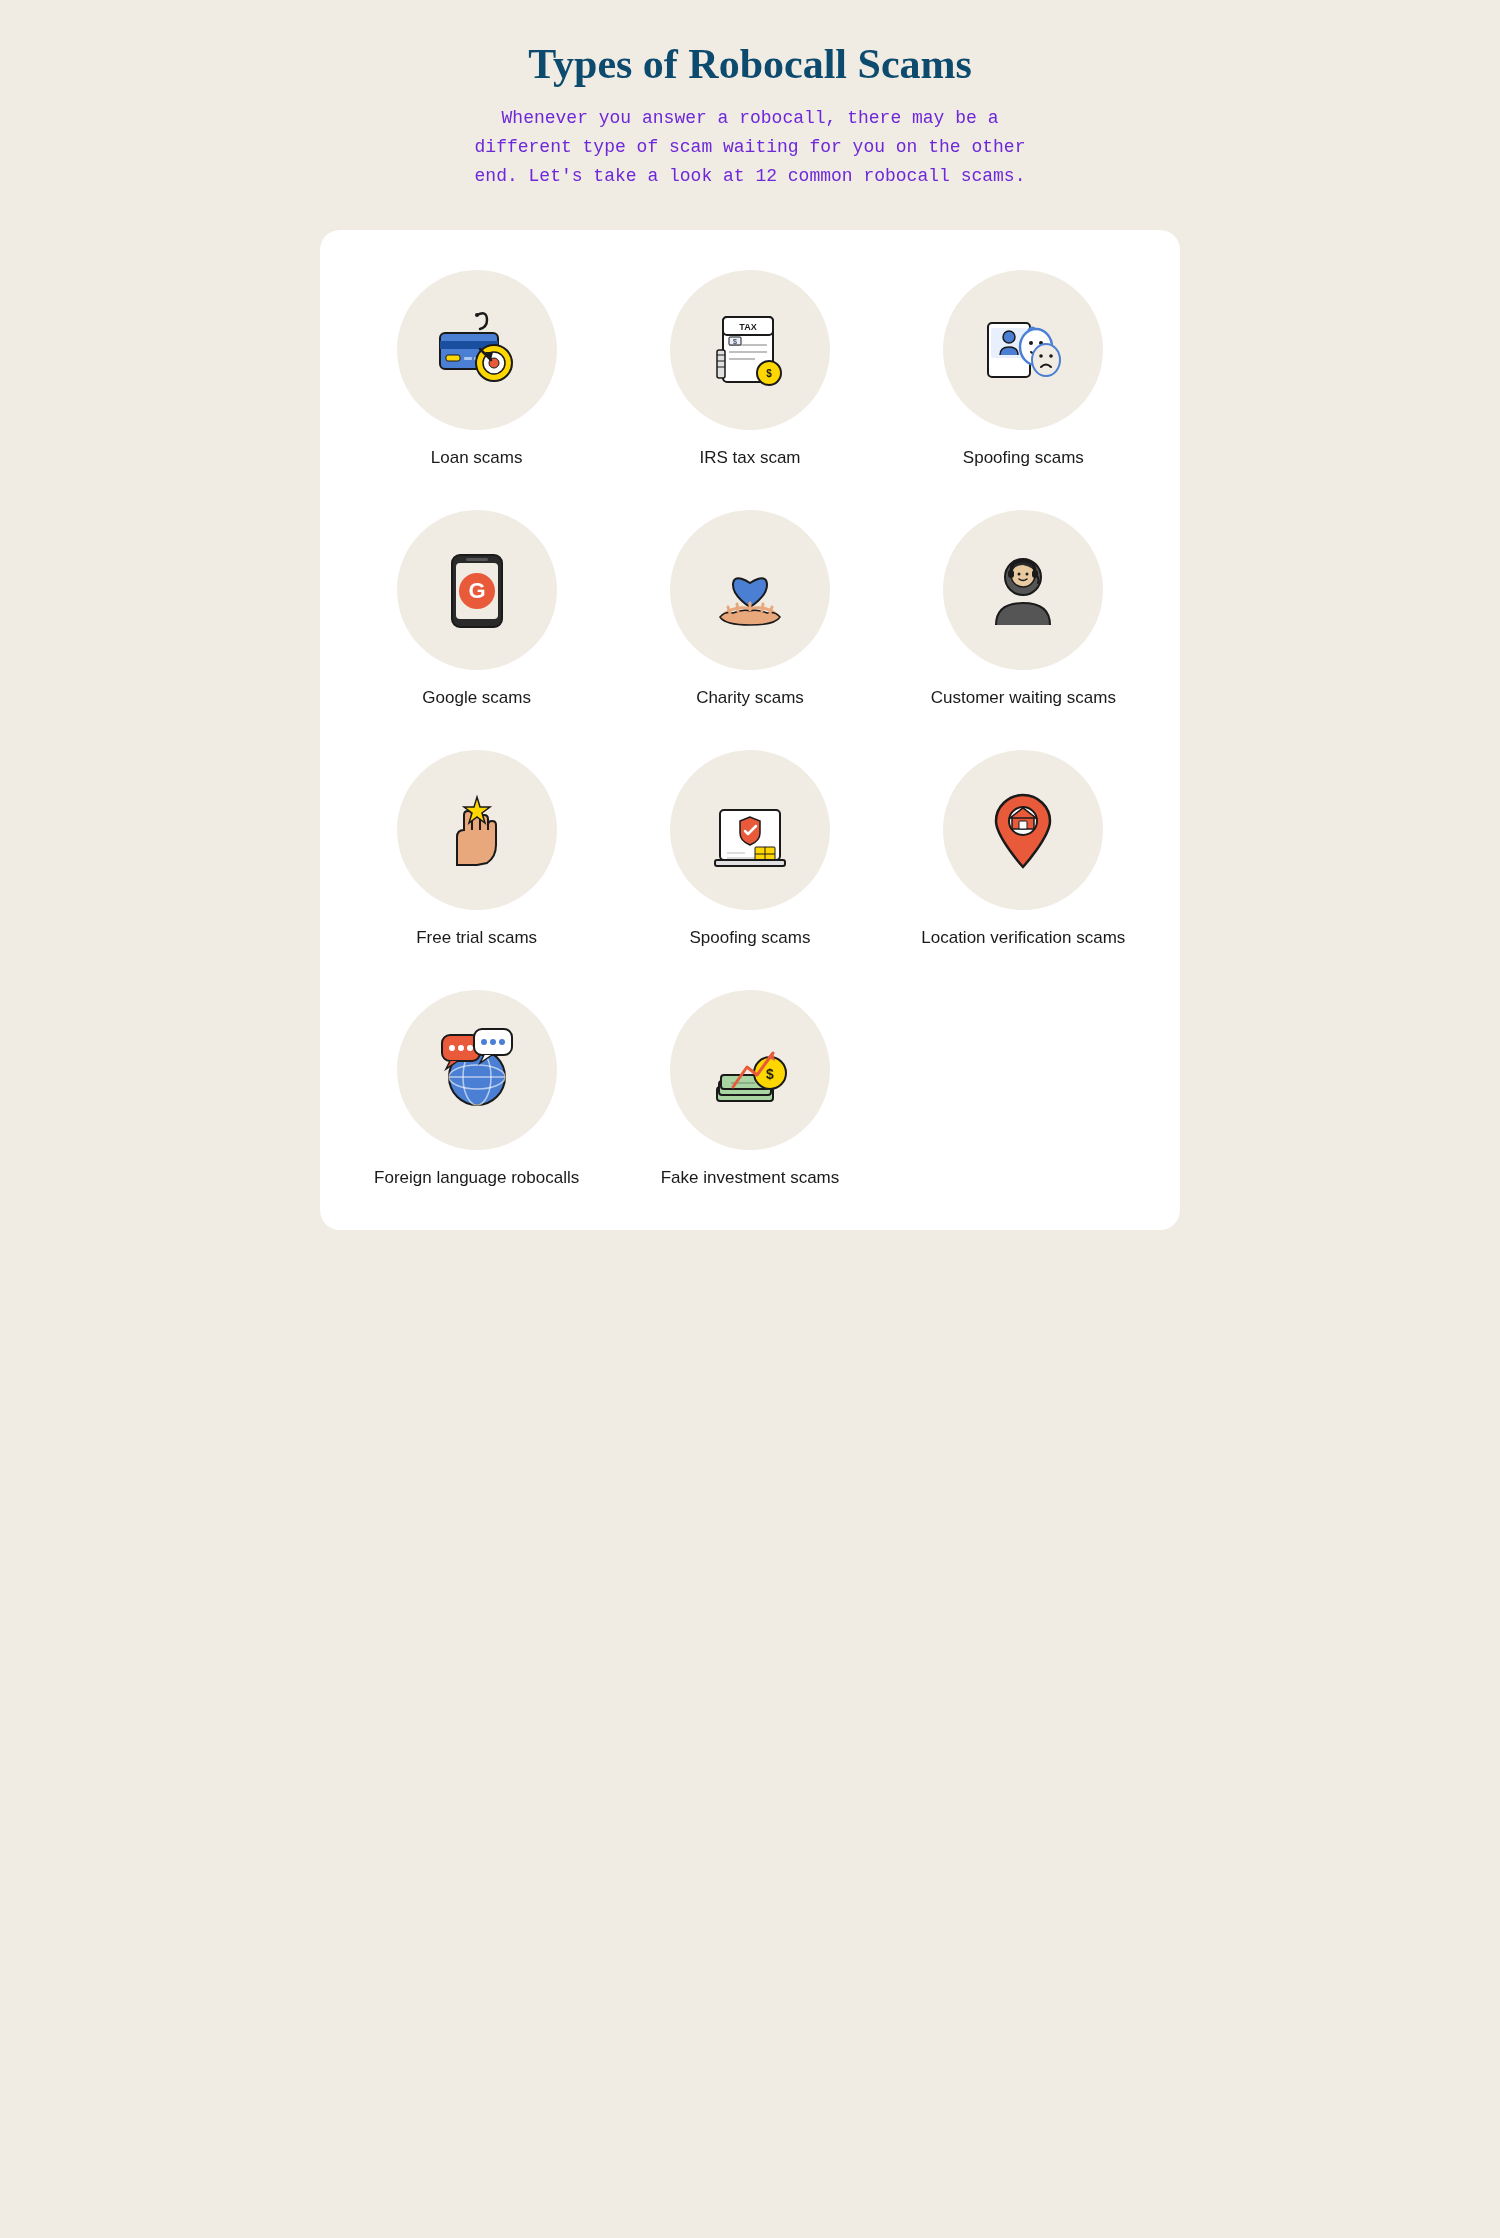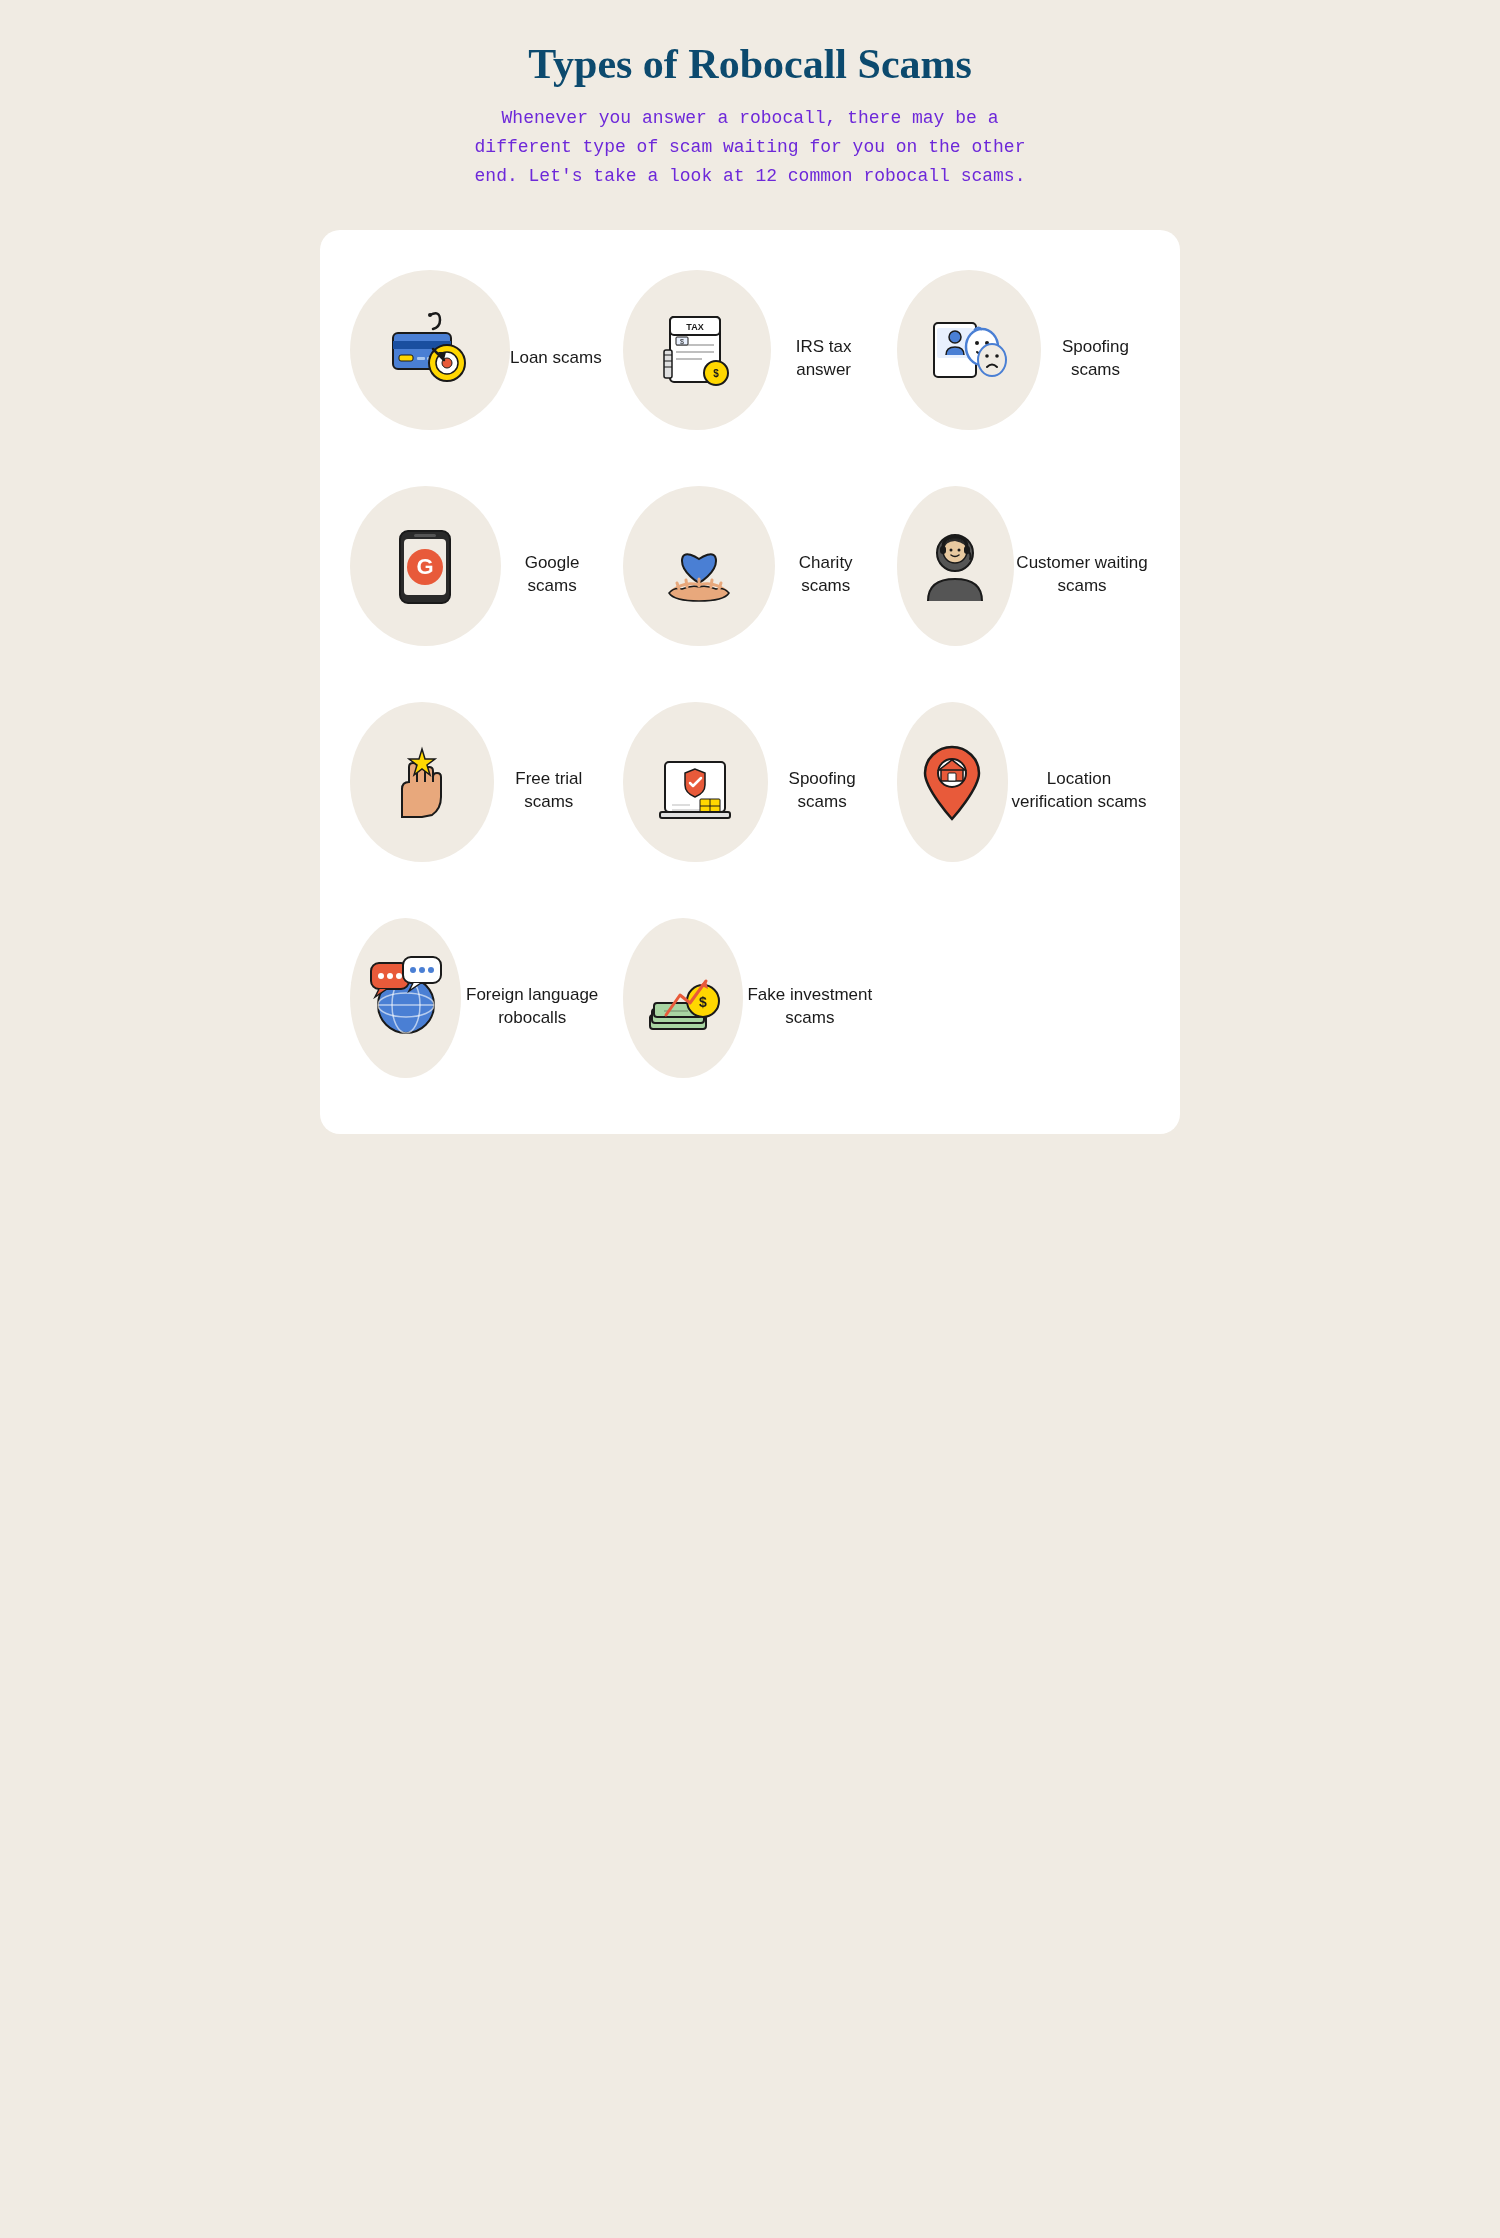--- a/index.html
+++ b/index.html
@@ -34,21 +34,21 @@
       border-radius: 20px;
       padding: 40px 30px;
     }
     .grid {
       display: grid;
       grid-template-columns: repeat(3, 1fr);
       gap: 40px 20px;
     }
     .scam-item {
       display: flex;
-      flex-direction: row;
+      flex-direction: column;
       align-items: center;
       text-align: center;
     }
     .icon-circle {
       width: 160px;
       height: 160px;
       border-radius: 50%;
       background-color: #f0ebe3;
       display: flex;
       align-items: center;
@@ -119,21 +119,21 @@
 
           <circle cx="74" cy="78" r="12" fill="#ffd700" stroke="#1a1a1a" stroke-width="2"></circle>
           <text x="74" y="82" text-anchor="middle" font-size="10" font-weight="bold" fill="#1a1a1a" font-family="Arial">$</text>
 
           <rect x="22" y="55" width="8" height="28" rx="2" fill="#e0e0e0" stroke="#1a1a1a" stroke-width="1.5"></rect>
           <line x1="22" y1="60" x2="30" y2="60" stroke="#1a1a1a" stroke-width="1"></line>
           <line x1="22" y1="66" x2="30" y2="66" stroke="#1a1a1a" stroke-width="1"></line>
           <line x1="22" y1="72" x2="30" y2="72" stroke="#1a1a1a" stroke-width="1"></line>
         </svg>
       </div>
-      <span class="scam-label">IRS tax answer</span>
+      <span class="scam-label">IRS tax scam</span>
     </div>
 
     <div class="scam-item">
       <div class="icon-circle">
         <svg width="110" height="110" viewBox="0 0 110 110">
 
           <rect x="20" y="28" width="42" height="54" rx="4" fill="white" stroke="#1a1a1a" stroke-width="2"></rect>
           <rect x="23" y="33" width="36" height="30" rx="2" fill="#e8f0fe"></rect>
 
           <circle cx="41" cy="42" r="6" fill="#4a7fd4" stroke="#1a1a1a" stroke-width="1.5"></circle>

